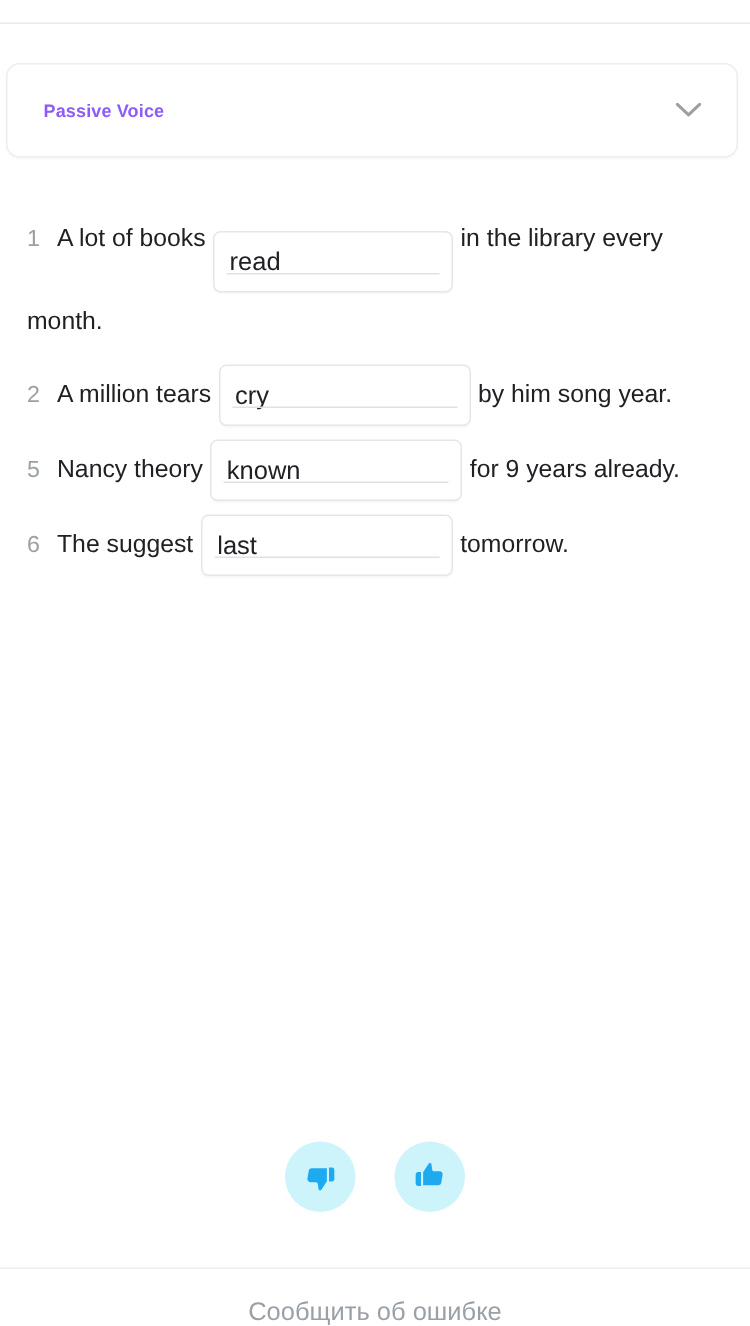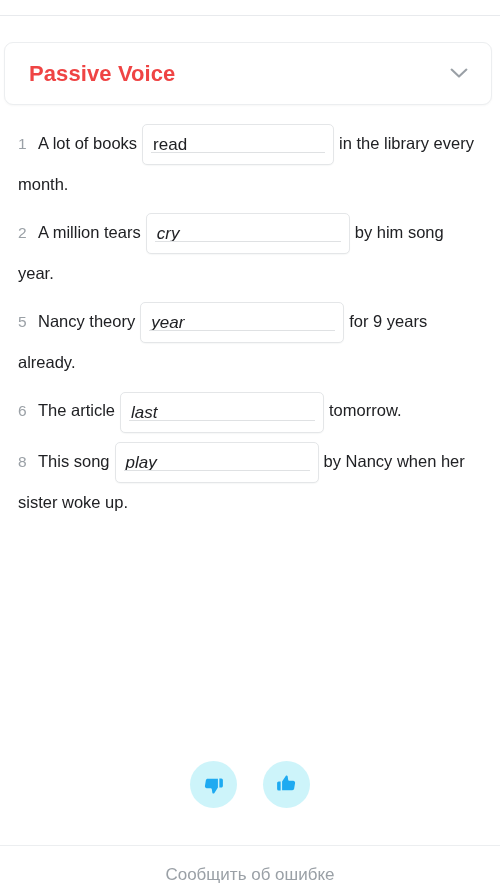--- a/index.html
+++ b/index.html
@@ -39,24 +39,24 @@
     border: 1px solid #eceef0;
     border-radius: 9px;
     box-shadow: 0 1px 2px rgba(60,64,67,.045);
     display: flex;
     align-items: center;
     justify-content: space-between;
     padding: 0 19px 0 24px;
   }
 
   .topic-title {
-    font-size: 22px;
+    font-size: 12px;
     font-weight: bold;
     letter-spacing: .1px;
-    color: #ef4444;
+    color: #8b5cf6;
     line-height: 1;
   }
 
   .chevron-btn {
     width: 26px;
     height: 26px;
     display: flex;
     align-items: center;
     justify-content: center;
     cursor: pointer;
@@ -117,22 +117,22 @@
   
   .answer-box::after {
     content: "";
     position: absolute;
     left: 8px;
     right: 8px;
     bottom: 11px;
     height: 1px;
     background: #dfe1e3;
   }
-  .w-md  { width: 192px; }
-  .w-lg  { width: 204px; font-style: italic; }
+  .w-md  { width: 160px; margin-top: 30px; }
+  .w-lg  { width: 168px; }
 
   
   .feedback {
     position: absolute;
     top: 761px;
     left: 0;
     width: 500px;
     display: flex;
     justify-content: center;
     gap: 26px;
@@ -193,31 +193,28 @@
     <span class="q-num">1</span><span class="q-text">A lot of books</span><span class="answer-box w-md"><span class="val">read</span></span><span class="q-text">in the library every month.</span>
   </div>
 
   <div class="q-row">
     <span class="q-num">2</span><span class="q-text">A million tears</span><span class="answer-box w-lg"><span class="val">cry</span></span><span class="q-text">by him song year.</span>
   </div>
 
 
 
   <div class="q-row">
-    <span class="q-num">5</span><span class="q-text">Nancy theory</span><span class="answer-box w-lg"><span class="val">year</span></span><span class="q-text">for 9 years already.</span>
-  </div>
-
-  <div class="q-row">
-    <span class="q-num">6</span><span class="q-text">The article</span><span class="answer-box w-lg"><span class="val">last</span></span><span class="q-text">tomorrow.</span>
-  </div>
-
-
-  <div class="q-row">
-    <span class="q-num">8</span><span class="q-text">This song</span><span class="answer-box w-lg"><span class="val">play</span></span><span class="q-text">by Nancy when her sister woke up.</span>
-  </div>
+    <span class="q-num">5</span><span class="q-text">Nancy theory</span><span class="answer-box w-lg"><span class="val">known</span></span><span class="q-text">for 9 years already.</span>
+  </div>
+
+  <div class="q-row">
+    <span class="q-num">6</span><span class="q-text">The suggest</span><span class="answer-box w-lg"><span class="val">last</span></span><span class="q-text">tomorrow.</span>
+  </div>
+
+
 
 </div>
 
 <div class="feedback">
 
   <button class="fb-btn">
     <span>
       <svg width="23" height="23" viewBox="0 0 24 24" aria-hidden="true">
         <g transform="rotate(180 12 12)">
           <path d="M2.2 10.4c0-.9.75-1.65 1.65-1.65h2.05v9.6H3.85A1.65 1.65 0 0 1 2.2 16.7v-6.3z" fill="#1eaaf1"></path>

